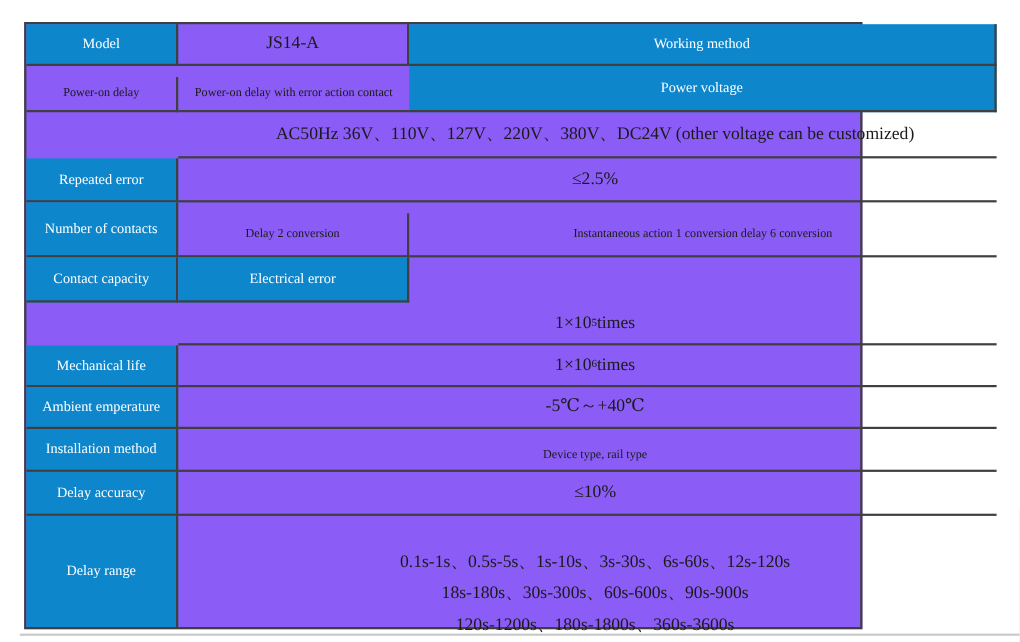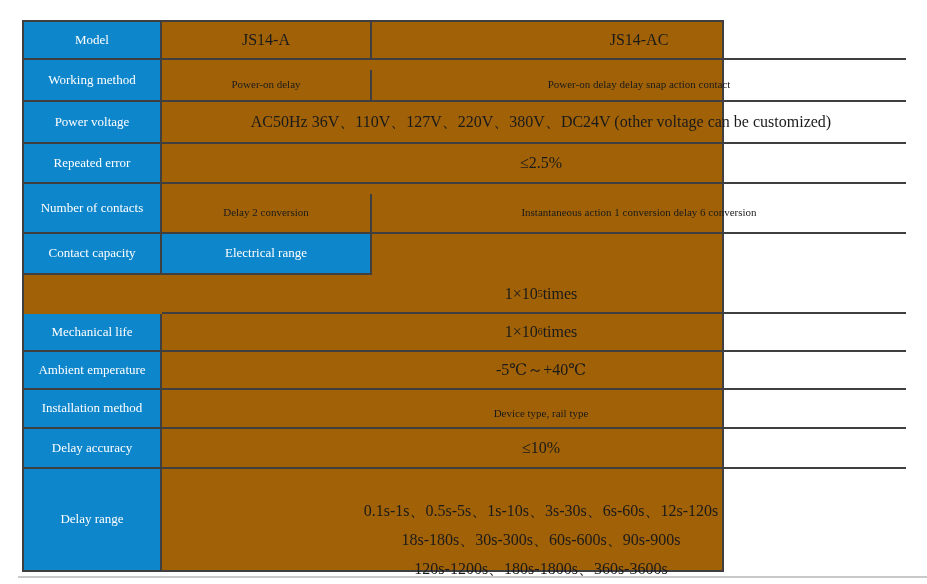--- a/index.html
+++ b/index.html
@@ -2,26 +2,26 @@
 <html><head>
 <meta charset="utf-8">
 <style>
   * { box-sizing: border-box; margin: 0; padding: 0; }
   html, body { width: 927px; height: 584px; background: #ffffff; overflow: hidden; }
   body { font-family: "Liberation Serif", "DejaVu Serif", "DejaVu Sans", serif; color: #1a1a1a; position: relative; }
 
   .spec-table {
     position: absolute;
     left: 22px; top: 20px;
-    width: 702px;
+    width: 762px;
     display: grid;
     grid-template-columns: 138px 210px 534px;
     grid-template-rows: 38px 42px 42px 40px 50px 41px 39px 38px 38px 39px 40px 101px;
     border: 2px solid #3f3f3f;
-    background: #a16207;
+    background: #8b5cf6;
   }
 
   .cell {
     display: flex;
     align-items: center;
     justify-content: center;
     text-align: center;
     border-right: 2px solid #3f3f3f;
     border-bottom: 2px solid #3f3f3f;
     padding: 2px 6px;
@@ -50,39 +50,38 @@
     background: #c9c9c9;
   }
 </style>
 </head>
 <body>
 
 <div class="spec-table">
 
   <div class="cell label">Model</div>
   <div class="cell v2">JS14-A</div>
-  <div class="cell v3">JS14-AC</div>
 
   <div class="cell label">Working method</div>
   <div class="cell v2 lg">Power-on delay</div>
-  <div class="cell v3 lg">Power-on delay delay snap action contact</div>
+  <div class="cell v3 lg">Power-on delay with error action contact</div>
 
   <div class="cell label">Power voltage</div>
   <div class="cell span">AC50Hz 36V、110V、127V、220V、380V、DC24V (other voltage can be customized)</div>
 
   <div class="cell label">Repeated error</div>
   <div class="cell span">≤2.5%</div>
 
   <div class="cell label">Number of contacts</div>
   <div class="cell v2 lg">Delay 2 conversion</div>
   <div class="cell v3 lg">Instantaneous action 1 conversion delay 6 conversion</div>
 
   <div class="cell label">Contact capacity</div>
 
-  <div class="cell label">Electrical range</div>
+  <div class="cell label">Electrical error</div>
   <div class="cell span">
       <span>1×10</span>
       <sup>5</sup>
       <span> times</span>
     </div>
 
   <div class="cell label">Mechanical life</div>
   <div class="cell span">
       <span>1×10</span>
       <sup>6</sup>

